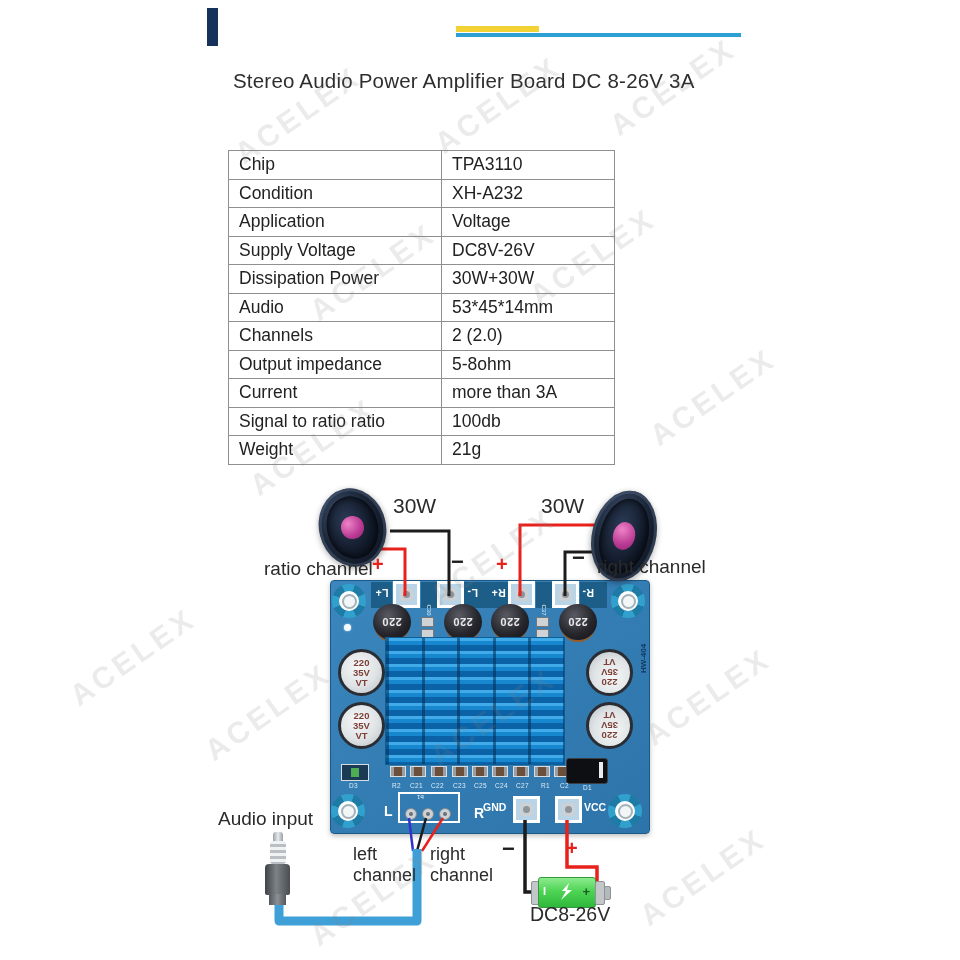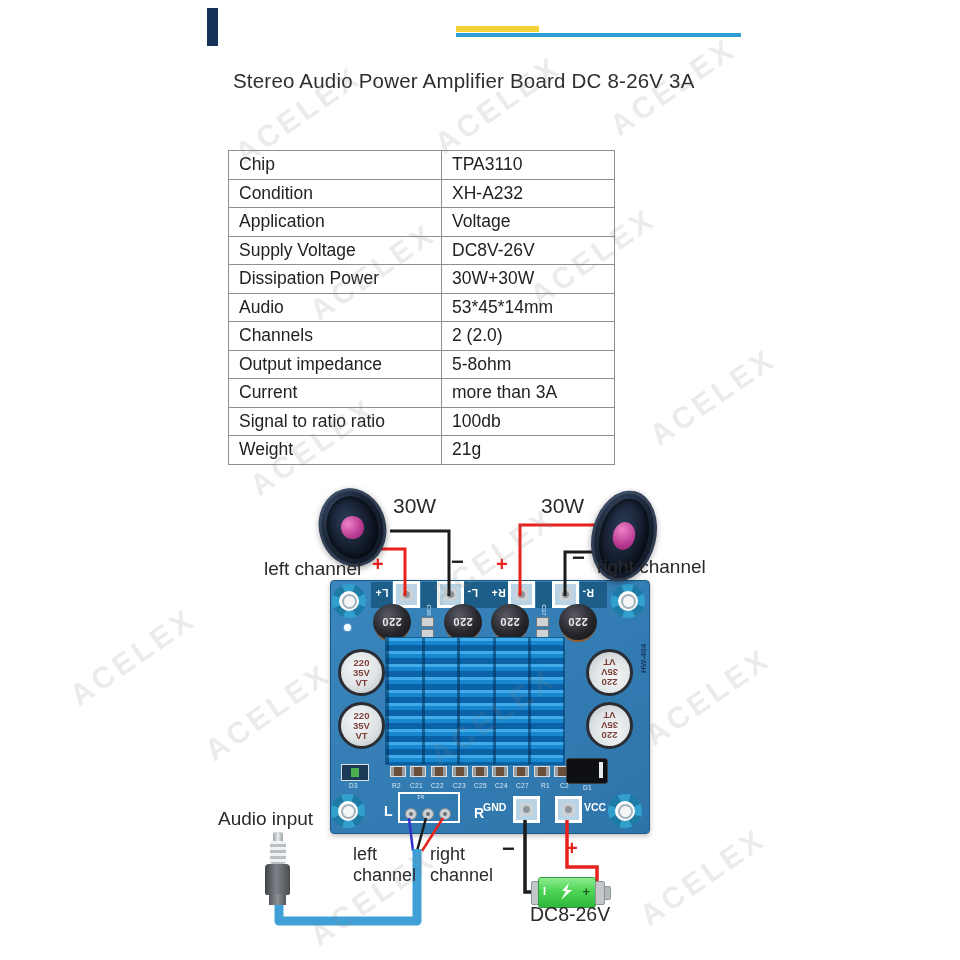--- a/index.html
+++ b/index.html
@@ -294,21 +294,21 @@
     <div class="cone"></div>
     <div class="capc"></div>
   </div>
   <div class="abs speaker" style="left:592px;top:490px;width:64px;height:92px;transform:rotate(14deg);">
     <div class="cone"></div>
     <div class="capc"></div>
   </div>
 
   <span class="abs lbl21" style="left:393px;top:494px;">30W</span>
   <span class="abs lbl21" style="left:541px;top:494px;">30W</span>
-  <span class="abs lbl19" style="left:264px;top:558px;">left channel</span>
+  <span class="abs lbl19" style="left:264px;top:558px;">ratio channel</span>
   <span class="abs plus" style="left:372px;top:553px;">+</span>
   <span class="abs minus" style="left:451px;top:549px;">−</span>
   <span class="abs plus" style="left:496px;top:553px;">+</span>
   <span class="abs minus" style="left:572px;top:545px;">−</span>
   <span class="abs lbl19" style="left:597px;top:556px;">right channel</span>
 
   <span class="abs lbl19" style="left:218px;top:808px;">Audio input</span>
   <div class="abs jack-knob" style="left:273px;top:832px;"></div>
   <div class="abs jack-tip" style="left:270px;top:841px;"></div>
   <div class="abs jack-body" style="left:265px;top:864px;"></div>

